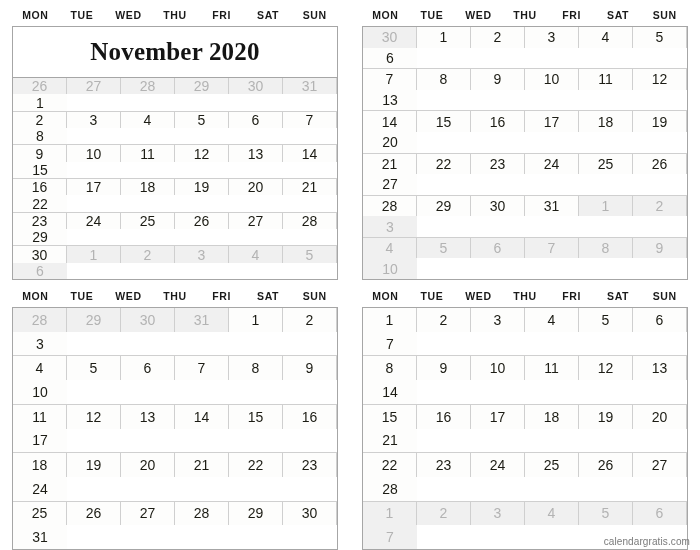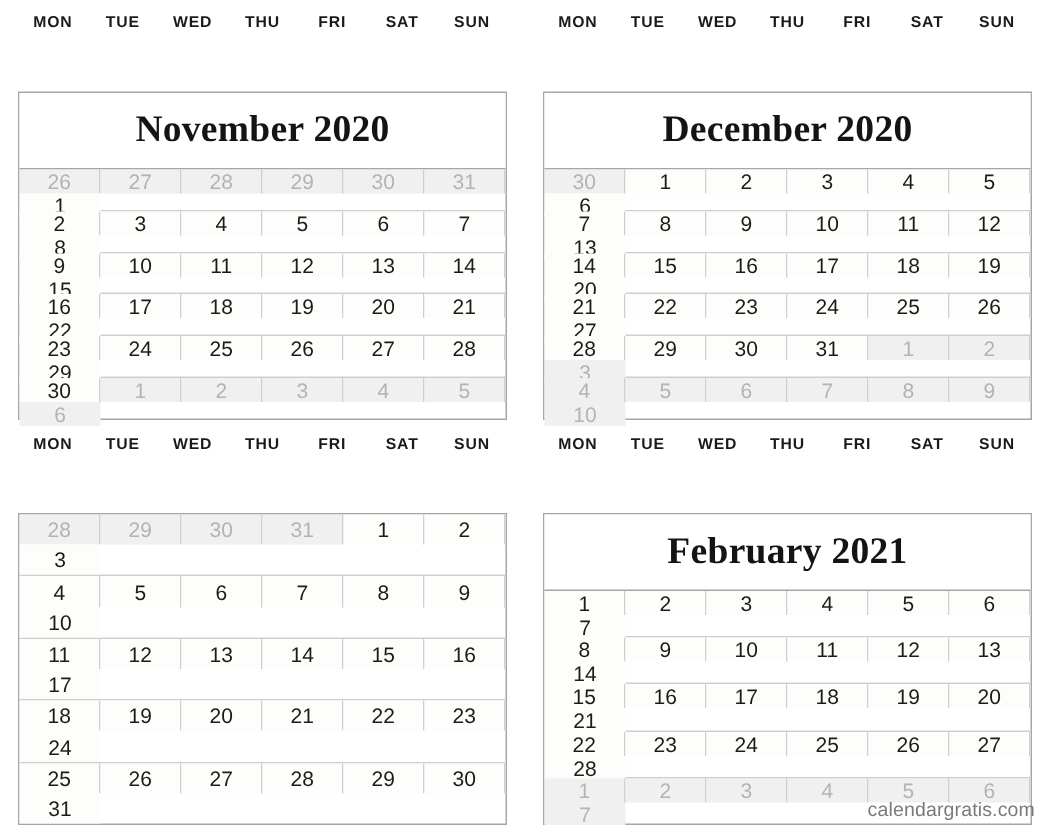--- a/index.html
+++ b/index.html
@@ -32,21 +32,20 @@
     display: grid;
     grid-template-columns: 350px 350px;
     grid-template-rows: 280px 270px;
   }
 
   .cal-cellwrap {
     box-sizing: border-box;
     padding: 0 12px;
     display: flex;
     flex-direction: column;
-    gap: 35px;
   }
   .cal-cellwrap.row1 { padding-top: 4px; }
   .cal-cellwrap.row2 { padding-top: 5px; }
 
   
   .weekday-row {
     display: grid;
     grid-template-columns: repeat(7, 1fr);
     height: 22px;
     align-items: center;
@@ -120,21 +119,21 @@
     background: #f0f0f0;
     color: #b3b3b3;
   }
 
   
   .watermark {
     position: absolute;
     right: 10px;
     bottom: 3px;
     font-family: "Liberation Sans", sans-serif;
-    font-size: 13px;
+    font-size: 10px;
     color: #7a7a7a;
     letter-spacing: 0.1px;
   }
 </style>
 </head>
 <body>
 
 <div id="page">
 
   <div class="cal-grid" id="cal-grid">
@@ -212,21 +211,20 @@
         <div class="weekday-row">
           <div class="weekday">MON</div>
           <div class="weekday">TUE</div>
           <div class="weekday">WED</div>
           <div class="weekday">THU</div>
           <div class="weekday">FRI</div>
           <div class="weekday">SAT</div>
           <div class="weekday">SUN</div>
         </div>
         <div class="cal-box">
-          <div class="month-title">December 2020</div>
           <div class="weeks">
             <div class="week-row">
               <div class="day out">30</div>
               <div class="day">1</div>
               <div class="day">2</div>
               <div class="day">3</div>
               <div class="day">4</div>
               <div class="day">5</div>
               <div class="day">6</div>
             </div>
@@ -342,21 +340,20 @@
         <div class="weekday-row">
           <div class="weekday">MON</div>
           <div class="weekday">TUE</div>
           <div class="weekday">WED</div>
           <div class="weekday">THU</div>
           <div class="weekday">FRI</div>
           <div class="weekday">SAT</div>
           <div class="weekday">SUN</div>
         </div>
         <div class="cal-box">
-          <div class="month-title">February 2021</div>
           <div class="weeks">
             <div class="week-row">
               <div class="day">1</div>
               <div class="day">2</div>
               <div class="day">3</div>
               <div class="day">4</div>
               <div class="day">5</div>
               <div class="day">6</div>
               <div class="day">7</div>
             </div>

